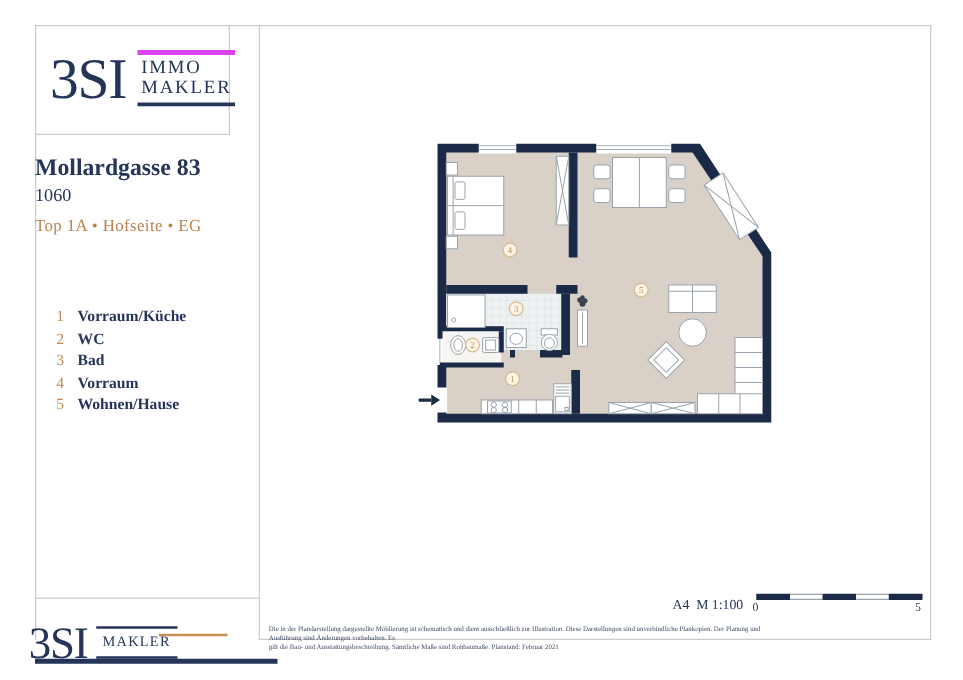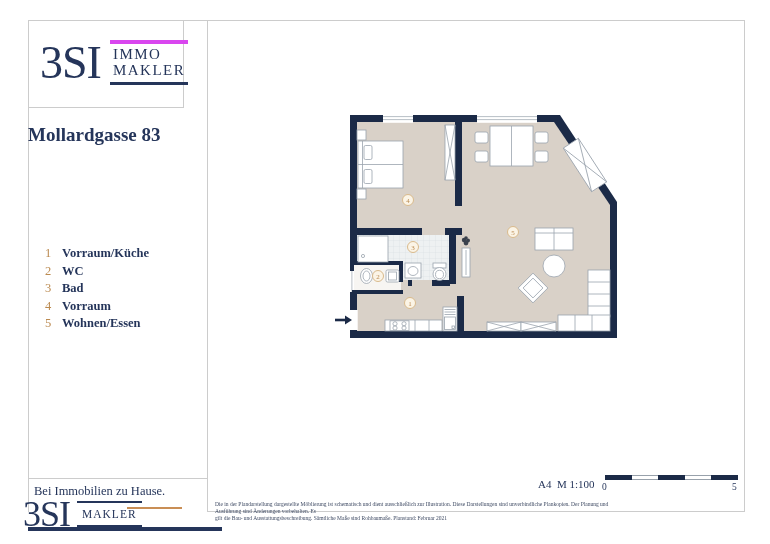--- a/index.html
+++ b/index.html
@@ -53,41 +53,43 @@
 
   <div class="abs logo-row" style="left:40px;top:40px;">
     <div class="brand-big">3SI</div>
     <div class="brand-badge">
       <div>IMMO</div>
       <div>MAKLER</div>
     </div>
   </div>
 
   <div class="abs t-center street" style="left:28px;top:124px;">Mollardgasse 83</div>
+  <div class="abs t-center district" style="left:28px;top:149px;">1060</div>
+  <div class="abs t-center unitline" style="left:28px;top:173px;">Top 1A • Hofseite • EG</div>
 
   <div class="abs" style="left:45px;top:245px;">
     <div class="legend-row">
       <span class="legend-num">1</span>
       <span class="legend-label">Vorraum/Küche</span>
     </div>
     <div class="legend-row">
       <span class="legend-num">2</span>
       <span class="legend-label">WC</span>
     </div>
     <div class="legend-row">
       <span class="legend-num">3</span>
       <span class="legend-label">Bad</span>
     </div>
     <div class="legend-row">
       <span class="legend-num">4</span>
       <span class="legend-label">Vorraum</span>
     </div>
     <div class="legend-row">
       <span class="legend-num">5</span>
-      <span class="legend-label">Wohnen/Essen</span>
+      <span class="legend-label">Wohnen/Hause</span>
     </div>
   </div>
 
   <svg class="abs" style="left:333px;top:108px;" width="297" height="240" viewBox="-12 0 297 240">
     <defs>
       <pattern id="tiles" width="6" height="6" patternUnits="userSpaceOnUse">
         <rect width="6" height="6" fill="#eef1f2"></rect>
         <path d="M6 0H0V6" stroke="#d8dee1" stroke-width="0.7" fill="none"></path>
       </pattern>
     </defs>
@@ -263,21 +265,20 @@
         <circle cx="63" cy="92" r="5.5" fill="#fbf4e6" stroke="#d9ba8c"></circle>
         <text x="63" y="94.5" fill="#bb8a50">4</text>
       </g>
       <g>
         <circle cx="168" cy="124" r="5.5" fill="#fbf4e6" stroke="#d9ba8c"></circle>
         <text x="168" y="126.5" fill="#bb8a50">5</text>
       </g>
     </g>
   </svg>
 
-  <div class="abs tagline" style="left:34px;top:484px;">Bei Immobilien zu Hause.</div>
   <div class="abs logo-row" style="left:23px;top:498px;">
     <div class="f-brand">3SI</div>
     <div class="f-badge" style="margin-left:7px;">MAKLER</div>
   </div>
   <div class="accent-line" style="left:127px;top:507px;width:55px;height:2px;"></div>
   <div class="navy-bar" style="left:28px;top:527px;width:194px;height:3.5px;"></div>
 
   <div class="abs disclaimer" style="left:215px;top:501px;">
     <div>Die in der Plandarstellung dargestellte Möblierung ist schematisch und dient ausschließlich zur Illustration. Diese Darstellungen sind unverbindliche Plankopien. Der Planung und Ausführung sind Änderungen vorbehalten. Es</div>
     <div>gilt die Bau- und Ausstattungsbeschreibung. Sämtliche Maße sind Rohbaumaße. Planstand: Februar 2021</div>

